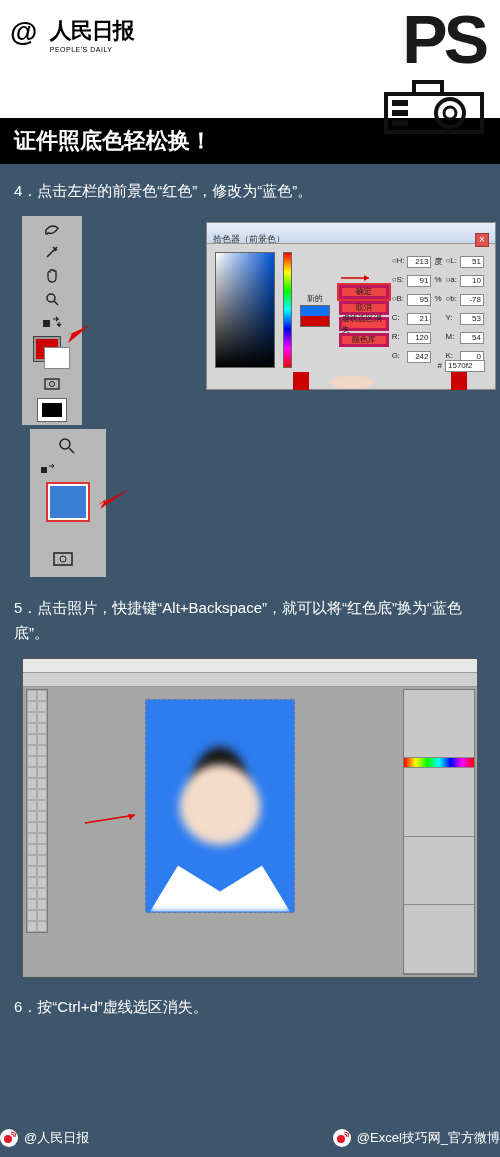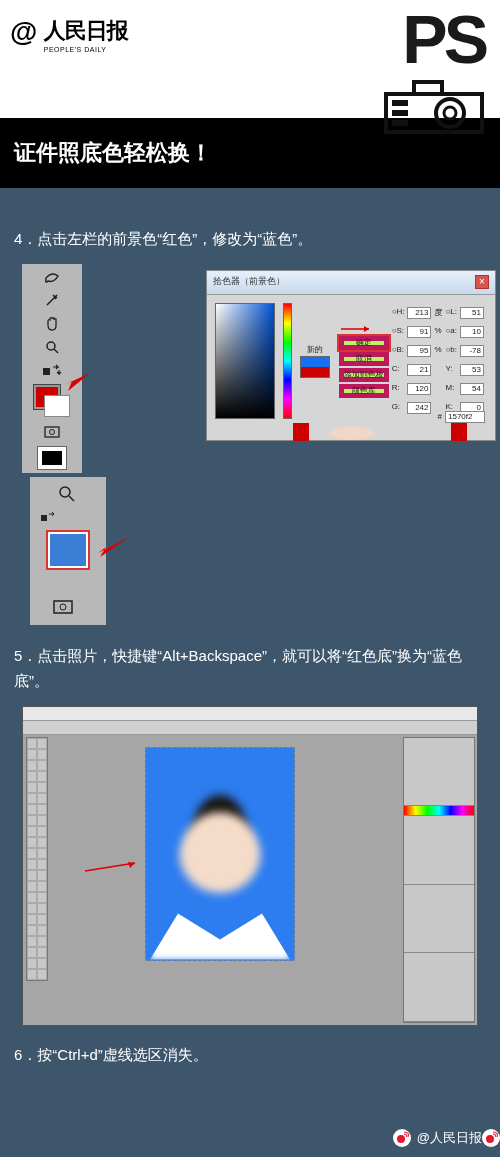--- a/index.html
+++ b/index.html
@@ -1,52 +1,52 @@
 <!DOCTYPE html>
 <html><head>
 <meta charset="utf-8">
 <style>
   * { margin: 0; padding: 0; box-sizing: border-box; }
   body { width: 500px; height: 1157px; background: #3e566b; font-family: "Microsoft YaHei", sans-serif; color: #fff; overflow: hidden; }
   
   .top { background: #fff; height: 118px; position: relative; }
   .brand { position: absolute; left: 10px; top: 16px; color: #000; }
   .brand .at { font-size: 28px; font-weight: bold; display: inline-block; vertical-align: top; }
-  .brand .name { display: inline-block; vertical-align: top; margin-left: 2px; }
+  .brand .name { display: inline-block; vertical-align: top; margin-left: 8px; }
   .brand .cn { font-size: 22px; font-weight: 900; letter-spacing: -1px; }
   .brand .en { font-size: 7px; letter-spacing: 0.5px; }
   
   .ps-logo { position: absolute; right: 15px; top: 0; font-size: 68px; font-weight: 900; color: #1a1a1a; font-family: Arial, sans-serif; letter-spacing: -4px; margin-left: 19px; }
   .camera { position: absolute; right: 12px; bottom: -22px; }
   
-  .title-bar { background: #000; color: #fff; font-size: 22px; font-weight: bold; padding: 20px 14px; margin-top: 0; }
+  .title-bar { background: #000; color: #fff; font-size: 22px; font-weight: bold; padding: 8px 14px; margin-top: 0; }
   
   .content { padding: 14px 14px 8px 14px; }
-  .step { font-size: 15px; line-height: 1.7; margin-bottom: 12px; margin-top: 24px; }
+  .step { font-size: 15px; line-height: 1.7; margin-bottom: 12px; }
   
   .row-tools { display: flex; gap: 100px; align-items: flex-start; padding-left: 8px; }
   
   .tool-col { width: 60px; background: #b8b8b8; padding: 4px 0; display: flex; flex-direction: column; align-items: center; gap: 3px; }
   .tool-col-2 { margin-top: 4px; margin-left: 8px; width: 76px; height: 148px; background: #b8b8b8; position: relative; }
   
   .tcell { width: 48px; height: 20px; display:flex; align-items:center; justify-content:center; }
   
   .swatch-red { width: 26px; height: 24px; background: #c00; border: 2px solid #999; outline: 1px solid #444; }
   .swatch-blue-box { position: absolute; left: 18px; top: 55px; width: 40px; height: 36px; background: #3b7ed6; border: 2px solid #fff; outline: 2px solid #d33; }
   .swatch-bw { width: 28px; height: 22px; background: #000; border: 4px solid #fff; outline: 1px solid #666; margin-top:2px;}
   
   .picker-win { width: 290px; background: #d6d6d6; border: 1px solid #888; margin-top: 6px; position: relative; }
-  .picker-hdr { height: 24px; background: linear-gradient(#e8f0fb,#c8d8ec); font-size: 9px; color: #333; padding: 4px 6px; border-bottom:1px solid #999; display:flex; justify-content:space-between; }
+  .picker-hdr { height: 16px; background: linear-gradient(#e8f0fb,#c8d8ec); font-size: 9px; color: #333; padding: 10px 6px; border-bottom:1px solid #999; display:flex; justify-content:space-between; }
   .picker-body { padding: 8px 8px 10px 8px; display: flex; gap: 8px; }
   .grad { width: 116px; height: 116px; background: linear-gradient(to bottom, rgba(0,0,0,0) 0%, #000 100%), linear-gradient(to right, #fff 0%, #0054d6 100%); border: 1px solid #666; }
   .hue { width: 14px; height: 116px; background: linear-gradient(to bottom, #f00, #ff0, #0f0, #0ff, #00f, #f0f, #f00); border:1px solid #666;}
   .picker-right { flex: 1; display: flex; gap: 3px; font-size: 8px; color: #222; }
   .pr-row { display: flex; align-items: center; gap: 3px; }
   .pr-swatch { width: 30px; height: 22px; display:flex; flex-direction:column; border:1px solid #666; }
-  .pr-btn { width: 50px; height: 14px; background: #bef264; border: 5px solid #be185d; font-size: 8px; color:#222; display:flex; align-items:center; justify-content:center; }
+  .pr-btn { width: 50px; height: 14px; background: #ef4444; border: 3px solid #be185d; font-size: 8px; color:#222; display:flex; align-items:center; justify-content:center; }
   .pr-btn.outlined { outline: 2px solid #d33; }
   .inputs { display: grid; grid-template-columns: auto 24px auto auto 24px auto; gap: 2px 3px; font-size: 8px; color:#222; margin-top:4px;}
   .inputs .f { width: 24px; height: 12px; background: #fff; border: 1px solid #888; font-size:8px; text-align:right; padding-right:2px;}
   .web-row { font-size:8px; color:#222; padding: 0 8px 6px 8px; display:flex; align-items:center; gap:4px;}
   .hex-row { position:absolute; right:10px; bottom:6px; font-size:8px; color:#222; display:flex; align-items:center; gap:3px;}
   .hex-row .f { width:40px; height:12px; background:#fff; border:1px solid #888; font-size:8px; padding-left:2px;}
   
   .photo-strip { margin-top:-3px; height: 14px; background: #d6d6d6; border:1px solid #888; border-top:none; position:relative; margin-left:100px; width:290px;}
   .photo-strip::before{ content:""; position:absolute; left:108px; top:-2px; width:74px; height:16px; background: radial-gradient(ellipse 40px 12px at center, #f2d6c6 0%, #f2d6c6 50%, transparent 60%);}
   .red-side{ position:absolute; right:28px; top:-4px; width:16px; height:18px; background:#c00;}
@@ -57,21 +57,21 @@
   .ps-opt { height: 14px; background: #d0d0d0; border-bottom:1px solid #999;}
   .ps-toolbar { position: absolute; left: 3px; top: 30px; width: 22px; background: #c8c8c8; border:1px solid #777; display:grid; grid-template-columns:1fr 1fr;}
   .ps-toolbar div{ height:11px; border:1px solid #aaa;}
   .ps-canvas { position: absolute; left: 122px; top: 40px; width: 150px; height: 214px; background: #2d7df0; border: 1px dashed #888; }
   .face { position:absolute; left:50%; top:64px; transform:translateX(-50%); width:84px; height:100px; background: radial-gradient(circle at 50% 40%, #f5dcc9 0%, #f5dcc9 52%, rgba(245,220,201,0) 60%); border-radius: 50% 50% 46% 46%; filter: blur(4px);}
   .hair { position:absolute; left:50%; top:36px; transform:translateX(-50%); width:112px; height:150px; background: radial-gradient(ellipse 54px 78px at 50% 34%, #1a1612 0%, #1a1612 48%, rgba(0,0,0,0) 55%); filter: blur(4px);}
   .collar { position:absolute; left:50%; bottom:0; transform:translateX(-50%); width:140px; height:50px; background:#fff; clip-path: polygon(0 100%, 20% 8%, 50% 60%, 80% 8%, 100% 100%); filter:blur(3px);}
   .ps-panels { position:absolute; right:2px; top:30px; width:72px; bottom:2px; background:#c8c8c8; border:1px solid #777; display:flex; flex-direction:column;}
   .ps-panels .p{ flex:1; border-bottom:1px solid #888; font-size:7px; color:#333; padding:2px;}
   
-  .footer { position: absolute; bottom: 10px; left: 0; right: 0; display:flex; justify-content: flex-end; font-size: 13px; color:#fff;}
+  .footer { position: absolute; bottom: 10px; left: 0; right: 0; display:flex; justify-content: space-between; font-size: 13px; color:#fff;}
   .footer .item { display:flex; align-items:center; gap:6px;}
   .weibo-icon { width:18px; height:18px; background:#fff; border-radius:50%; display:flex; align-items:center; justify-content:center;}
   
   .x-btn{ width:14px; height:14px; background:#d9534f; color:#fff; font-size:10px; display:flex; align-items:center; justify-content:center; border:1px solid #a33;}
 </style>
 </head>
 <body>
 
 <div class="top">
   <div class="brand">
@@ -184,21 +184,21 @@
                   <div style="flex:1; background:#c00;"></div>
                 </div>
               </div>
               <div style="display:flex; flex-direction:column; gap:2px; margin-left:6px;">
                 <svg width="34" height="10">
                     <line x1="2" y1="5" x2="30" y2="5" stroke="#d00" stroke-width="1.5"></line>
                     <polygon points="30,5 25,2 25,8" fill="#d00"></polygon>
                   </svg>
                 <div class="pr-btn outlined">确定</div>
                 <div class="pr-btn">取消</div>
-                <div class="pr-btn">添加到色板</div>
+                <div class="pr-btn">虚线选区消失</div>
                 <div class="pr-btn">颜色库</div>
               </div>
             </div>
             <div class="inputs">
               <span>○H:</span>
                 <div class="f">213</div>
                 <span>度</span>
               <span>○L:</span>
                 <div class="f">51</div>
                 <span></span>
@@ -331,14 +331,15 @@
     <span>@人民日报</span>
   </div>
   <div class="item">
     <div class="weibo-icon">
         <svg width="14" height="14" viewBox="0 0 14 14">
           <circle cx="6" cy="8" r="4" fill="#e6162d"></circle>
           <path d="M9 3 Q12 3 12 6" stroke="#e6162d" fill="none" stroke-width="1.2"></path>
           <path d="M9 1 Q14 1 14 6" stroke="#e6162d" fill="none" stroke-width="1.2"></path>
         </svg>
       </div>
+    <span>@Excel技巧网_官方微博</span>
   </div>
 </div>
 
 </body></html>

